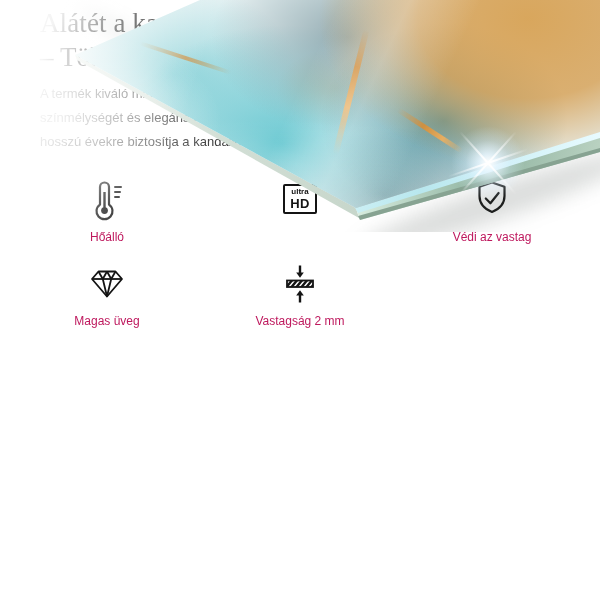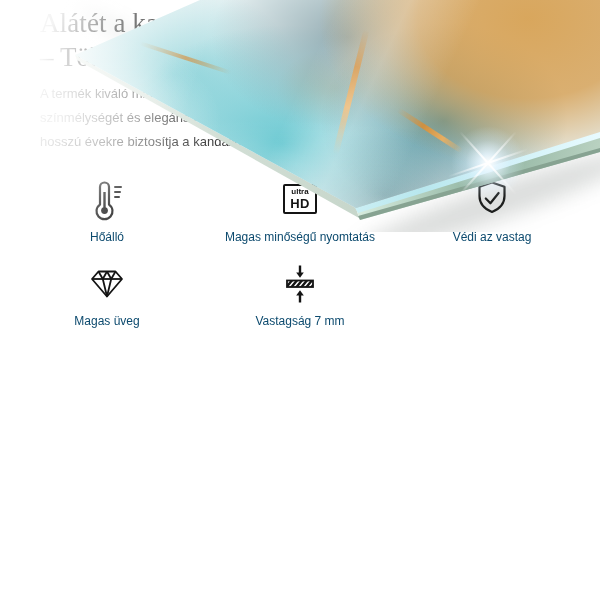--- a/index.html
+++ b/index.html
@@ -60,21 +60,21 @@
 
   
   h1{margin:6px 40px 0;font-family:"Liberation Serif","DejaVu Serif",serif;font-weight:400;
      font-size:27px;line-height:34px;color:#1a1a1a;letter-spacing:.1px;}
   .desc{margin:8px 40px 0;width:524px;font-size:13px;line-height:24px;color:#3d3d3d;}
 
   
   .grid{margin:22px 0 0 20px;display:grid;grid-template-columns:174px 212px 172px;row-gap:16px;}
   .feature{display:flex;flex-direction:column;align-items:center;}
   .icon-wrap{height:46px;display:flex;align-items:center;justify-content:center;}
-  .flabel{margin-top:8px;font-size:12px;color:#0c4a6e;line-height:14px;text-align:right;}
+  .flabel{margin-top:8px;font-size:12px;color:#be185d;line-height:14px;text-align:right;}
   .uhd{width:34px;height:30px;border:2.2px solid #141414;border-radius:2px;box-sizing:border-box;
        display:flex;flex-direction:column;align-items:center;justify-content:center;
        line-height:1;font-weight:bold;color:#141414;}
   .uhd .u{font-size:8px;} .uhd .hd{font-size:13px;margin-top:1px;letter-spacing:.4px;}
 </style>
 </head>
 <body>
 
 <div class="page">
 
@@ -125,21 +125,20 @@
       <div class="flabel">Hőálló</div>
     </div>
 
     <div class="feature">
       <div class="icon-wrap">
         <div class="uhd">
           <span class="u">ultra</span>
           <span class="hd">HD</span>
         </div>
       </div>
-      <div class="flabel">Magas minőségű nyomtatás</div>
     </div>
 
     <div class="feature">
       <div class="icon-wrap">
         <svg width="44" height="44" viewBox="0 0 44 44">
           <path d="M22 5.5 L34.5 9.8 V19 c0 7.6 -5.2 13 -12.5 16 C14.7 32 9.5 26.6 9.5 19 V9.8 Z" fill="none" stroke="#141414" stroke-width="2.2" stroke-linejoin="round"></path>
           <path d="M15.8 21.5 l4.6 4.8 L28.6 16" fill="none" stroke="#141414" stroke-width="2.2" stroke-linecap="round" stroke-linejoin="round"></path>
         </svg>
       </div>
       <div class="flabel">Védi az vastag</div>
@@ -177,17 +176,17 @@
             <line x1="21" y1="29" x2="31" y2="17"></line>
             <line x1="26" y1="29" x2="36" y2="17"></line>
             <line x1="31" y1="29" x2="41" y2="17"></line>
           </g>
           <line x1="22" y1="4.5" x2="22" y2="12" stroke="#141414" stroke-width="2.4"></line>
           <path d="M18.2 11.5 h7.6 L22 16.8 Z" fill="#141414"></path>
           <line x1="22" y1="41.5" x2="22" y2="34" stroke="#141414" stroke-width="2.4"></line>
           <path d="M18.2 34.5 h7.6 L22 29.2 Z" fill="#141414"></path>
         </svg>
       </div>
-      <div class="flabel">Vastagság 7 mm</div>
+      <div class="flabel">Vastagság 2 mm</div>
     </div>
 
   </div>
 </div>
 
 </body></html>

